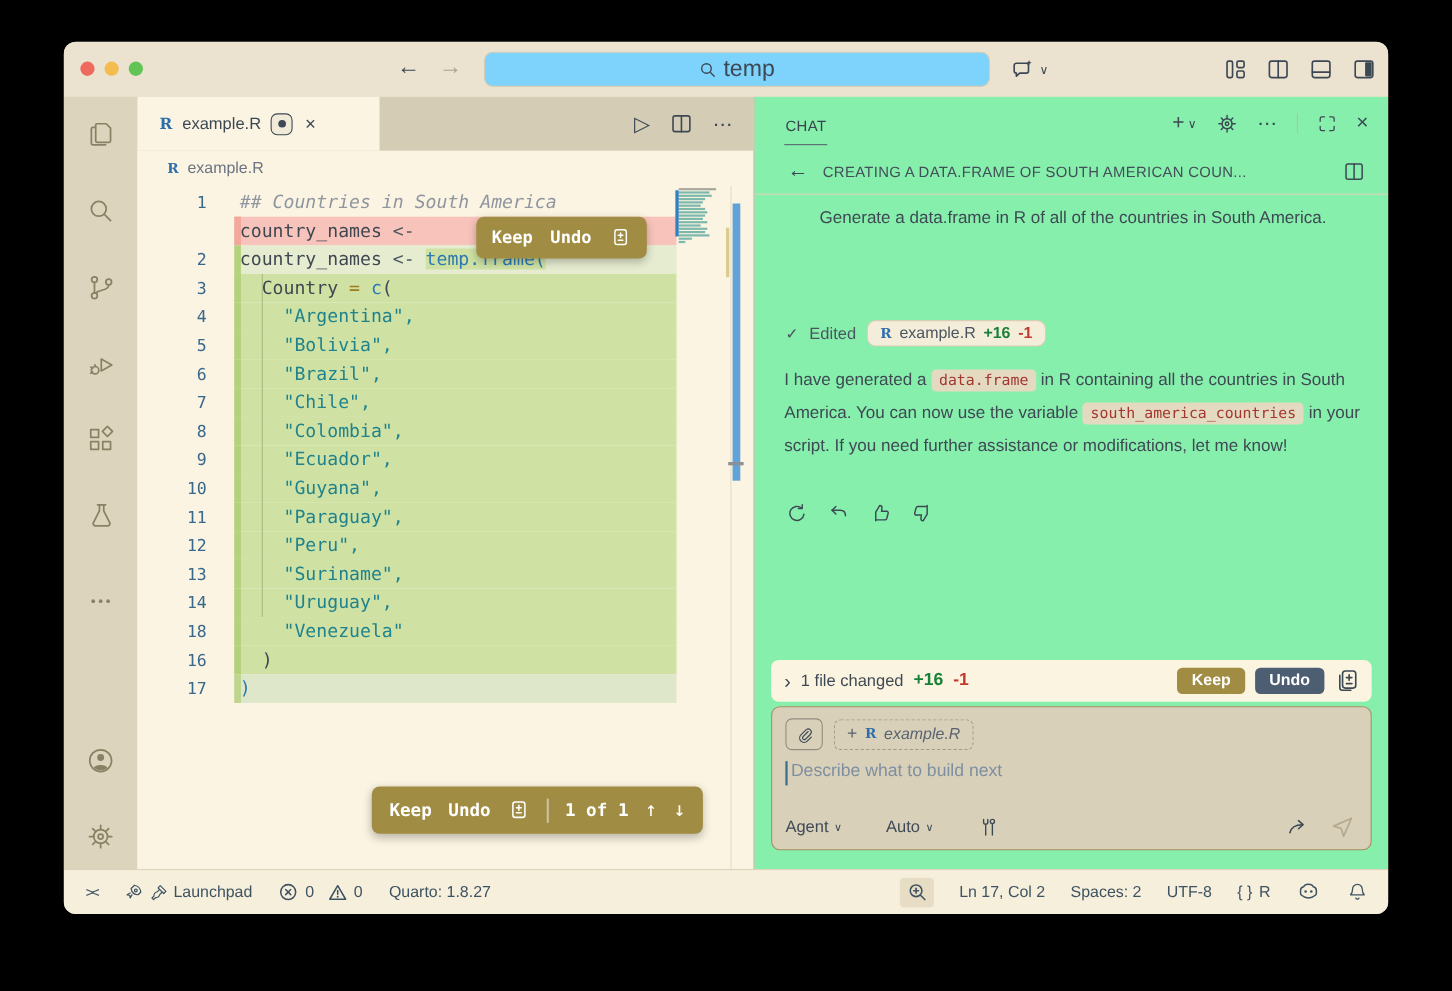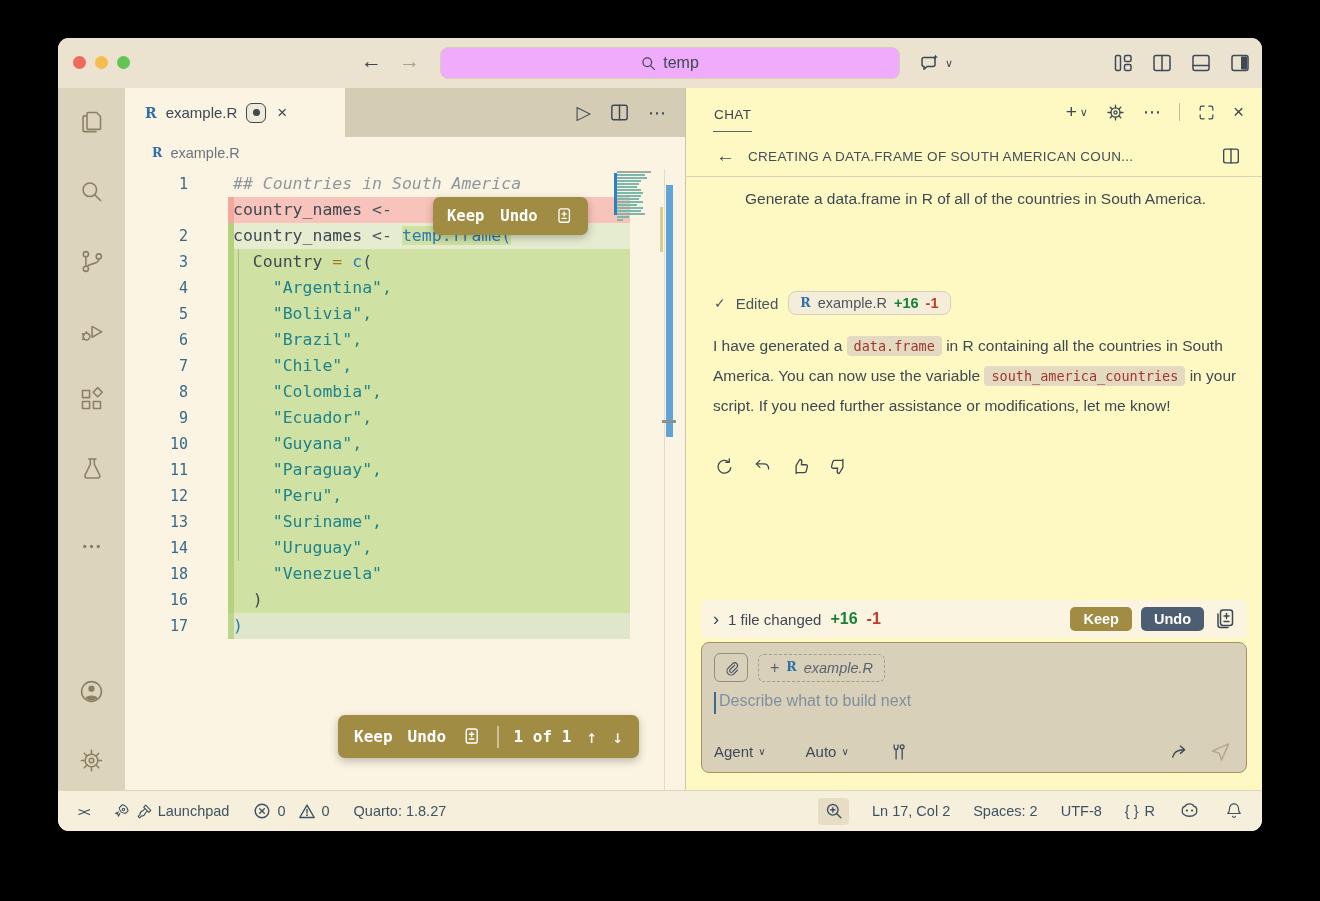--- a/index.html
+++ b/index.html
@@ -8,23 +8,23 @@
   .window { position:absolute; left:58px; top:38px; width:1204px; height:793px;
     background:#ebe2cf; border-radius:11px; overflow:hidden;
     box-shadow:0 25px 70px rgba(0,0,0,.65); }
 
   
   .titlebar { position:relative; height:50px; background:#ebe2cf; }
   .traffic { position:absolute; top:18px; width:13px; height:13px; border-radius:50%; }
   .t-red{left:15px; background:#ee6a5f;} .t-yellow{left:37px; background:#f5bd4f;} .t-green{left:59px; background:#61c454;}
   .nav-arrow { position:absolute; top:11px; font-size:21px; color:#3c4854; }
   .nav-back{left:303px;} .nav-fwd{left:341px; color:#a9a295;}
-  .searchbox { position:absolute; left:382px; top:9px; width:460px; height:32px; background:#f0abfc;
+  .searchbox { position:absolute; left:382px; top:9px; width:460px; height:32px; background:#7dd3fc;
     border:1px solid #d7cdb5; border-radius:8px; display:flex; align-items:center; justify-content:center; gap:7px;
-    color:#3c4854; font-size:16px; }
+    color:#3c4854; font-size:21px; }
   .sync-wrap { position:absolute; left:860px; top:13px; display:flex; align-items:center; gap:3px; color:#3c4854;}
   .layout-icons { position:absolute; left:1053px; top:13px; display:flex; gap:15px; }
   .chev { font-size:11px; color:#3c4854; }
 
   svg { display:block; }
   .st { fill:none; stroke:#3c4854; stroke-width:1.5; stroke-linecap:round; stroke-linejoin:round; }
   .st-olive { fill:none; stroke:#8a8165; stroke-width:1.4; stroke-linecap:round; stroke-linejoin:round; }
   .st-status { fill:none; stroke:#3e5362; stroke-width:1.4; stroke-linecap:round; stroke-linejoin:round; }
   .st-white { fill:none; stroke:#fff; stroke-width:1.6; stroke-linecap:round; stroke-linejoin:round; }
 
@@ -52,21 +52,21 @@
     font-size:14.5px; color:#6b7480; }
 
   .r-logo { color:#2e6fab; font-family:"DejaVu Serif", serif; font-weight:bold; font-size:14px; line-height:1; }
   .r-logo.small { font-size:12.5px; }
 
   .code-area { position:relative; height:621px; background:#fbf4e2; overflow:hidden;
     font-family:"DejaVu Sans Mono", monospace; }
   #code-lines { position:absolute; top:2px; left:0; right:0; }
   .code-line { display:flex; height:26px; line-height:26px; font-size:16.5px; }
   .gutter { width:63px; text-align:right; color:#38688c; font-size:15px; flex:none; }
-  .line-bg { margin-left:40px; width:402px; white-space:pre; padding-left:5px; position:relative; flex:none; }
+  .line-bg { margin-left:25px; width:402px; white-space:pre; padding-left:5px; position:relative; flex:none; }
   .lbg-del { background:#f8c3ba; } .lbg-del::before { content:""; position:absolute; left:0; top:0; bottom:0; width:6px; background:#f2a89a; }
   .lbg-add { background:#cfe2a3; } .lbg-add::before { content:""; position:absolute; left:0; top:0; bottom:0; width:6px; background:#b4d17b; }
   .lbg-mod { background:#e6ecd0; } .lbg-mod::before { content:""; position:absolute; left:0; top:0; bottom:0; width:6px; background:#b4d17b; }
   .lbg-cur { background:#dfe7ca; } .lbg-cur::before { content:""; position:absolute; left:0; top:0; bottom:0; width:6px; background:#bdd58c; }
   .seg-hl { background:#cfe2a3; }
   .tk-c{color:#8f96a0; font-style:italic;} .tk-p{color:#3f4852;} .tk-o{color:#49565f;}
   .tk-e{color:#9c7e22;} .tk-f{color:#2d79b4;} .tk-s{color:#1f828c;} .tk-b{color:#2d79b4;}
 
   .indent-guide { position:absolute; left:113px; top:80px; width:1px; height:312px; background:rgba(80,85,50,.28); }
 
@@ -81,21 +81,21 @@
   .sb-tick { position:absolute; left:537px; top:251px; width:14px; height:2.5px; background:#8b9095; }
 
   .olive-widget { position:absolute; background:#a08c42; border-radius:7px; color:#fff; display:flex; align-items:center;
     box-shadow:0 3px 8px rgba(0,0,0,.25); font-size:15.5px; font-weight:600; }
   .inline-widget { left:308px; top:28px; height:38px; padding:0 14px; gap:16px; }
   .nav-widget { left:213px; top:546px; height:43px; padding:0 16px; gap:15px; font-size:16px; }
   .w-divider { width:1.5px; height:22px; background:rgba(255,255,255,.45); }
   .w-arrow { font-size:18px; font-weight:400; }
 
   
-  .chat-panel { position:relative; width:577px; flex:none; background:#fef9c3; border-left:1px solid #cfc5ad; }
+  .chat-panel { position:relative; width:577px; flex:none; background:#86efac; border-left:1px solid #cfc5ad; }
   .chat-header { position:absolute; top:0; left:0; right:0; height:48px; display:flex; align-items:center; padding:0 18px 0 27px; }
   .chat-tab { font-size:13.5px; letter-spacing:.4px; color:#38434e; padding:14px 1px 9px; border-bottom:1.6px solid #5a646e; }
   .chat-header-icons { margin-left:auto; display:flex; align-items:center; gap:17px; color:#3c4854; }
   .ch-plus { font-size:19px; font-weight:300; display:flex; align-items:center; gap:3px; }
   .ch-div { width:1px; height:18px; background:#c3b9a2; }
   .ch-close { font-size:19px; }
 
   .thread-row { position:absolute; top:48px; left:0; right:0; height:41px; display:flex; align-items:center;
     padding:0 20px 0 30px; border-bottom:1px solid #ddd3bd; }
   .thread-back { font-size:19px; color:#3c4854; margin-right:13px; }

